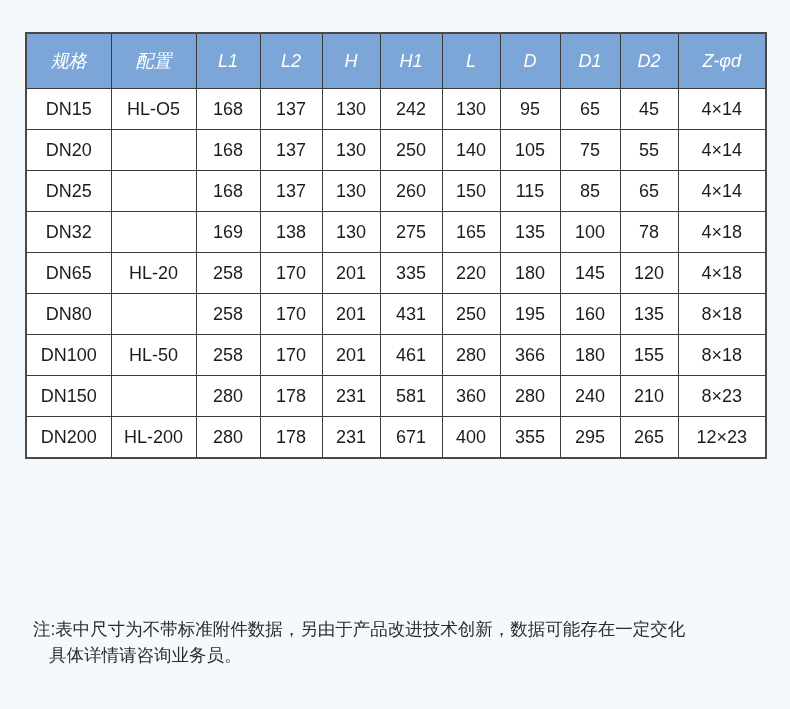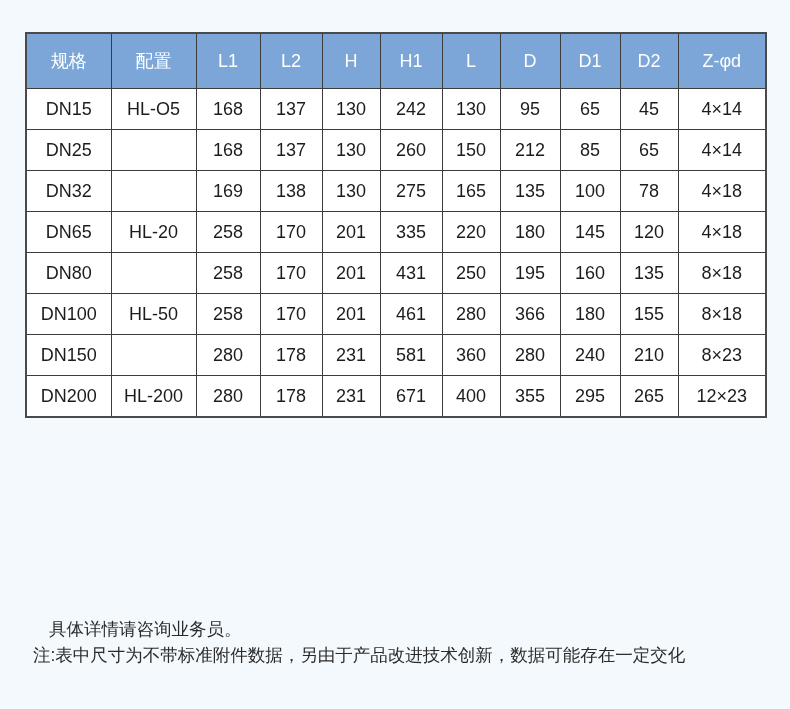--- a/index.html
+++ b/index.html
@@ -35,20 +35,21 @@
       padding: 0;
       overflow: hidden;
       white-space: nowrap;
     }
     table.spec thead th {
       background: #7ca6d7;
       color: #ffffff;
       font-weight: normal;
       font-size: 18px;
       height: 54px;
+      font-style: italic;
     }
     table.spec tbody td {
       background: #ffffff;
       color: #1c1c1c;
       font-size: 18px;
       height: 40px;
     }
     .note {
       position: absolute;
       left: 33px;
@@ -106,28 +107,41 @@
           <td>137</td>
           <td>130</td>
           <td>242</td>
           <td>130</td>
           <td>95</td>
           <td>65</td>
           <td>45</td>
           <td>4×14</td>
         </tr>
         <tr>
-          <td>DN25</td>
+          <td>DN20</td>
           <td></td>
           <td>168</td>
           <td>137</td>
           <td>130</td>
+          <td>250</td>
+          <td>140</td>
+          <td>105</td>
+          <td>75</td>
+          <td>55</td>
+          <td>4×14</td>
+        </tr>
+        <tr>
+          <td>DN25</td>
+          <td></td>
+          <td>168</td>
+          <td>137</td>
+          <td>130</td>
           <td>260</td>
           <td>150</td>
-          <td>212</td>
+          <td>115</td>
           <td>85</td>
           <td>65</td>
           <td>4×14</td>
         </tr>
         <tr>
           <td>DN32</td>
           <td></td>
           <td>169</td>
           <td>138</td>
           <td>130</td>
@@ -201,15 +215,15 @@
           <td>355</td>
           <td>295</td>
           <td>265</td>
           <td>12×23</td>
         </tr>
       </tbody>
   </table>
 </div>
 
 <div class="note">
+  <span class="line line1">注:表中尺寸为不带标准附件数据，另由于产品改进技术创新，数据可能存在一定交化</span>
   <span class="line line2">具体详情请咨询业务员。</span>
-  <span class="line line1">注:表中尺寸为不带标准附件数据，另由于产品改进技术创新，数据可能存在一定交化</span>
 </div>
 
 </body></html>

